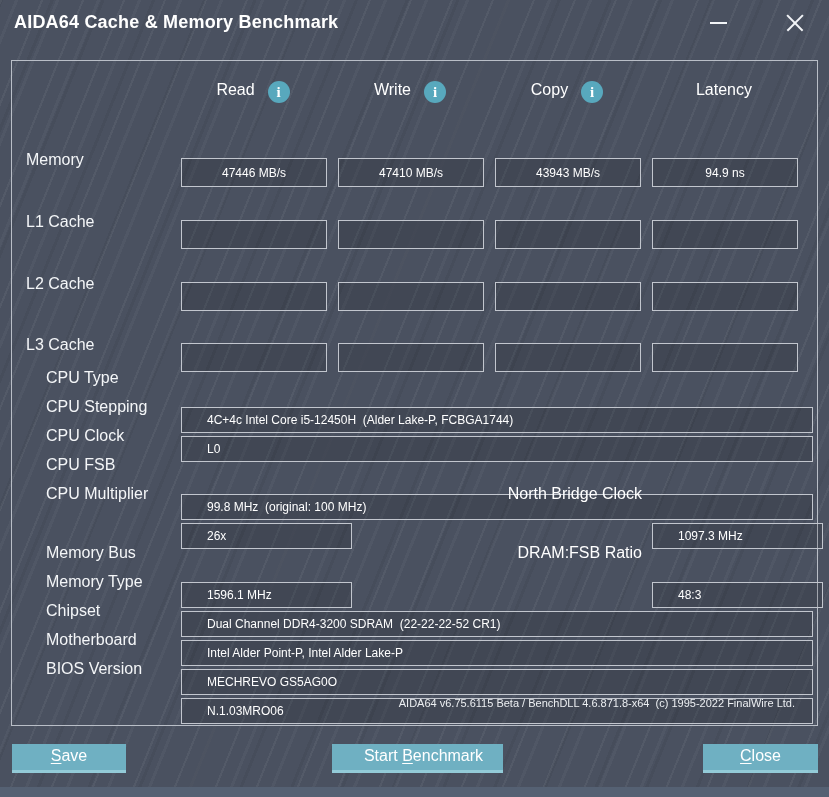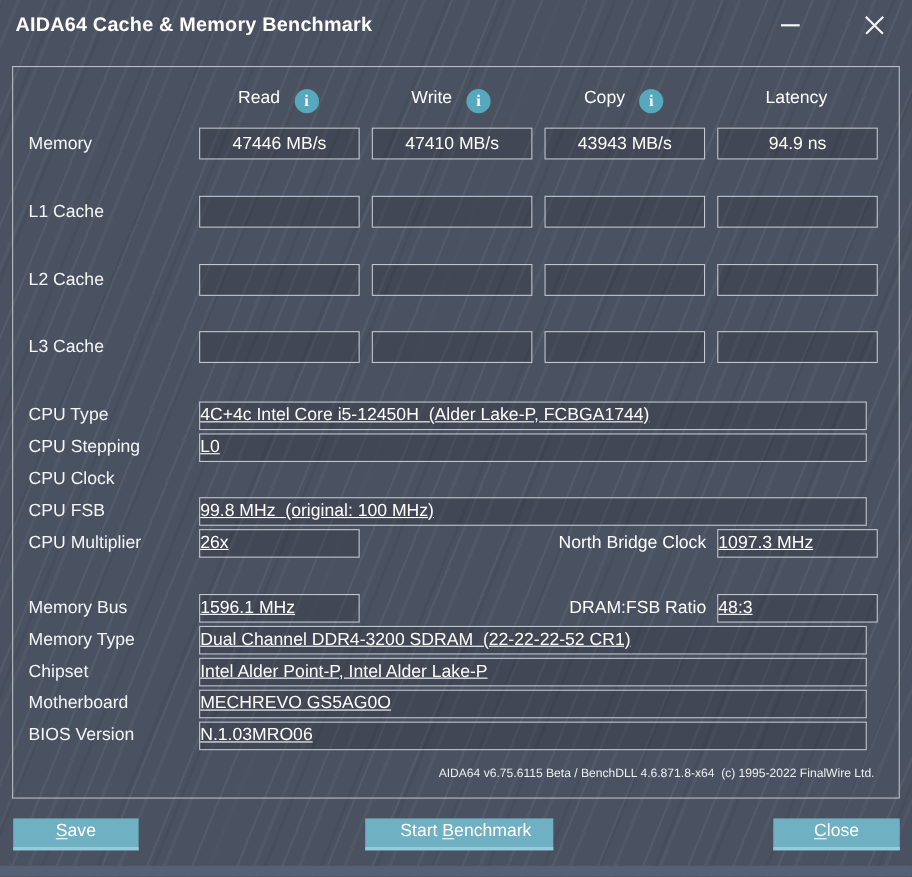--- a/index.html
+++ b/index.html
@@ -32,27 +32,27 @@
   .x-glyph::after{transform:rotate(-45deg);}
 
   .panel{position:absolute;left:11px;top:60px;width:805px;height:664px;border:1px solid var(--panel_border);}
 
   .hdr-cell{position:absolute;top:20px;width:144px;height:24px;display:flex;justify-content:center;font-size:16px;}
   .info-icon{width:22px;height:22px;margin-left:13px;border-radius:50%;background:var(--accent);
     display:flex;align-items:center;justify-content:center;cursor:pointer;
     font-family:"Liberation Serif",serif;font-weight:bold;font-size:15px;color:#fff;line-height:1;}
 
   .row-label{position:absolute;left:14px;width:155px;display:flex;align-items:center;font-size:16px;color:#f4f6f8;white-space:pre;}
-  .bench-label{height:29px;}
-  .sys-label{height:26px;}
+  .bench-label{height:29px;margin-top:29px;}
+  .sys-label{height:26px;margin-left:20px;}
 
   .vbox{position:absolute;height:27px;box-sizing:content-box;border:1px solid var(--box_border);
-    background:rgba(0,0,0,0.12);display:flex;align-items:center;font-size:16px;white-space:pre;}
+    background:rgba(0,0,0,0.12);display:flex;align-items:center;font-size:12px;white-space:pre;margin-top:42px;}
   .vbox.center{justify-content:center;}
-  .vbox.sys{height:24px;padding-left:0;text-decoration:underline;}
+  .vbox.sys{height:24px;padding-left:25px;}
 
   .c0{left:169px;width:144px;} .c1{left:326px;width:144px;} .c2{left:483px;width:144px;} .c3{left:640px;width:144px;}
   .full{left:169px;width:605px;padding-left:10px;}
 
   .right-label{position:absolute;left:390px;width:240px;height:26px;display:flex;align-items:center;justify-content:flex-end;font-size:16px;white-space:pre;}
 
   .footer{position:absolute;right:22px;top:636px;font-size:11px;color:#eceff2;white-space:pre;}
 
   .btn{position:absolute;top:744px;height:29px;box-sizing:border-box;border:none;cursor:pointer;
     background:var(--button);border-bottom:3px solid var(--button_highlight);

